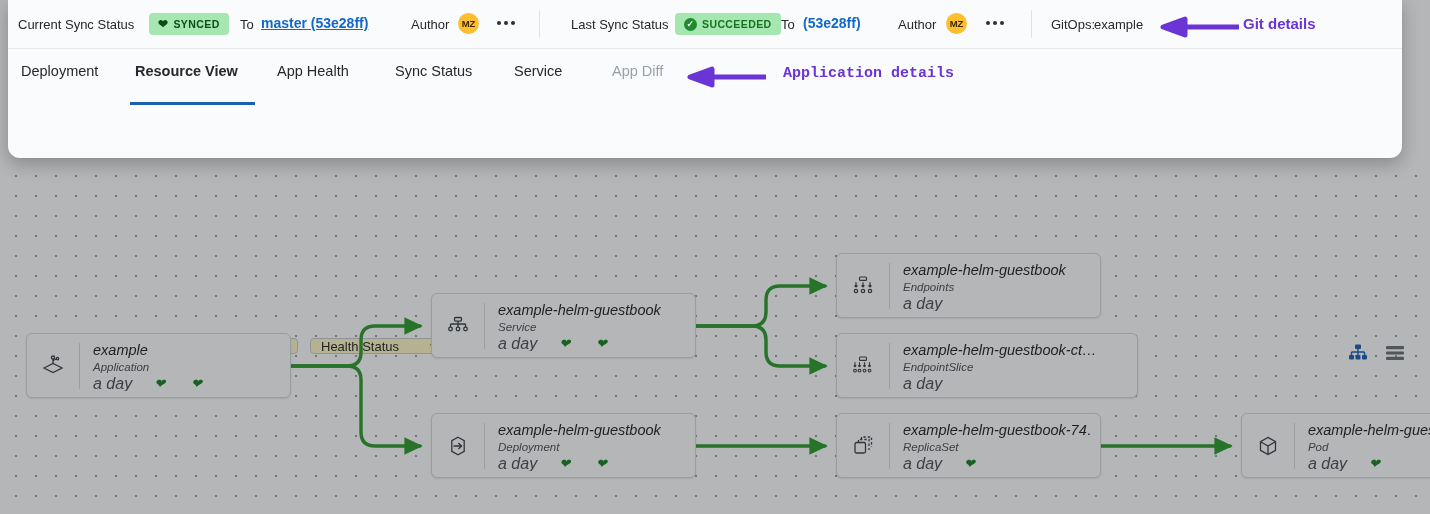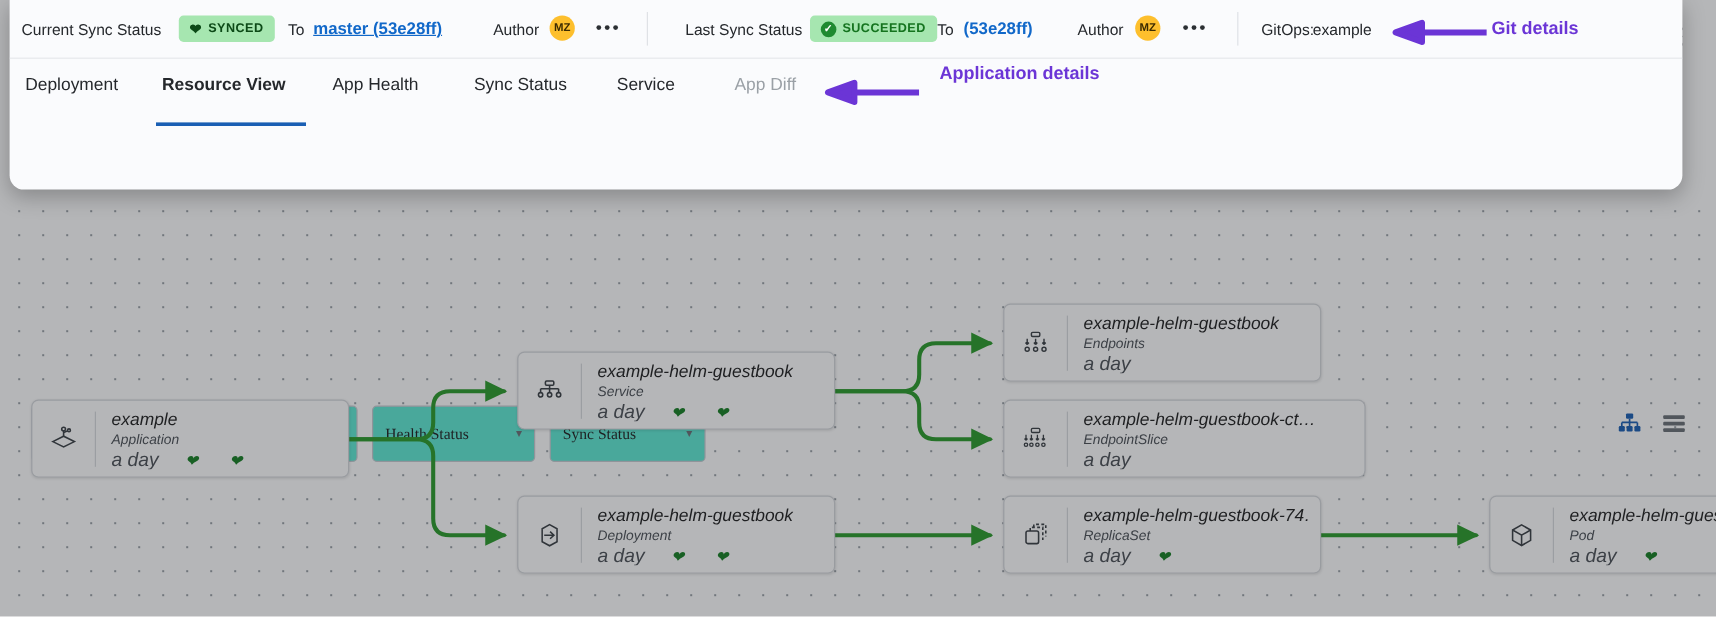--- a/index.html
+++ b/index.html
@@ -17,22 +17,22 @@
   .graph-bg {
     position:absolute; left:0; top:160px; right:0; bottom:0;
     background-color:#ffffff;
     background-image: radial-gradient(circle, #9aa0a6 1px, transparent 1.1px);
     background-size: 20px 20px;
     background-position: 6px 6px;
   }
 
   
   .toolbar { position:absolute; left:0; top:160px; width:1430px; height:66px; }
-  .filter { position:absolute; top:178px; height:47px; border:1px solid #c8ccd2; border-radius:4px;
-            background:#5eead4; display:flex; align-items:center; padding:0 10px;font-family:Liberation Serif, serif; }
+  .filter { position:absolute; top:178px; height:16px; border:1px solid #c8ccd2; border-radius:4px;
+            background:#fef9c3; display:flex; align-items:center; padding:0 10px; }
   .filter .lbl { font-size:13px; color:#1f1f1f; white-space:nowrap; }
   .filter .chev { margin-left:auto; padding-left:14px; color:#6b7177; font-size:10px; line-height:1; }
 
   .f-name   { left:26px;  width:130px; }
   .f-kind   { left:168px; width:130px; }
   .f-health { left:310px; width:136px; }
   .f-sync   { left:458px; width:130px; }
 
   .view-toggle { position:absolute; top:184px; display:flex; align-items:center; }
   .vt-tree { left:1348px; }
@@ -438,17 +438,17 @@
       <div class="tab active" style="left:127px;">Resource View</div>
       <div class="tab-underline" style="left:122px; width:125px;"></div>
       <div class="tab" style="left:269px;">App Health</div>
       <div class="tab" style="left:387px;">Sync Status</div>
       <div class="tab" style="left:506px;">Service</div>
       <div class="tab disabled" style="left:604px;">App Diff</div>
 
       <svg class="arrow" style="left:672px; top:17px;" width="86" height="22">
         <path d="M86,11 L32,11 M32,3 L32,19 L10,11 Z" stroke="#6b35d6" stroke-width="5" fill="#6b35d6" stroke-linejoin="round"></path>
       </svg>
-      <div class="annot" style="left:775px; top:4px;">Application details</div>
+      <div class="annot" style="left:775px; top:16px;font-family:Liberation Mono, monospace;">Application details</div>
     </div>
   </div>
 
 </div>
 
 </body></html>

